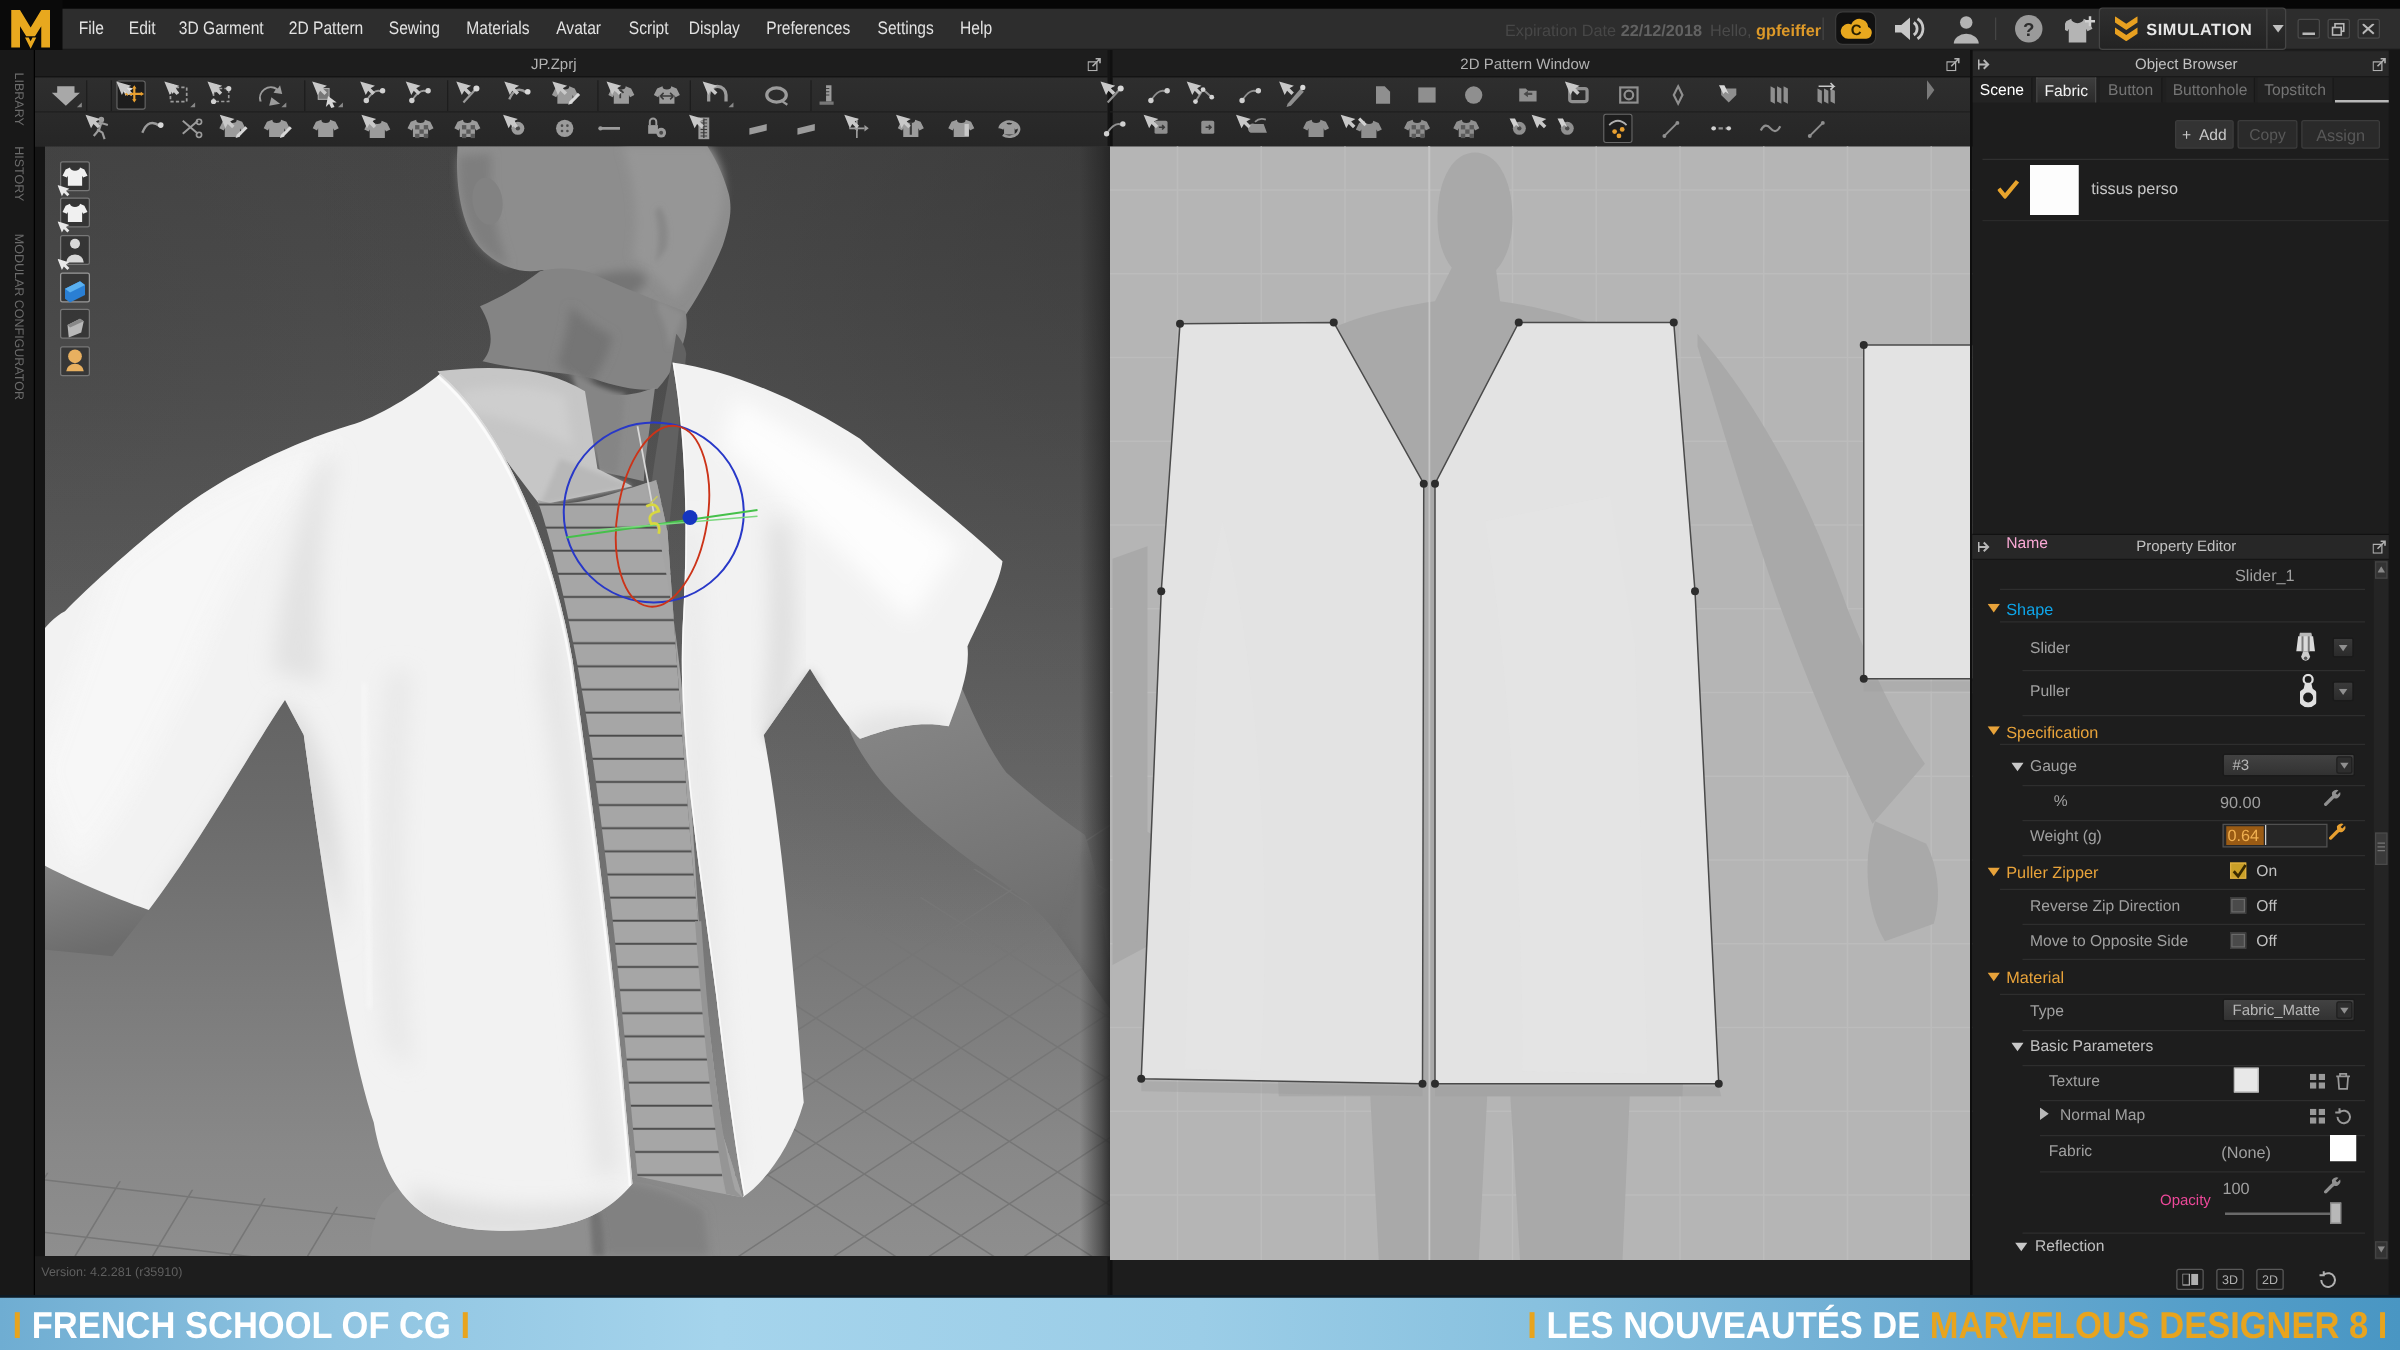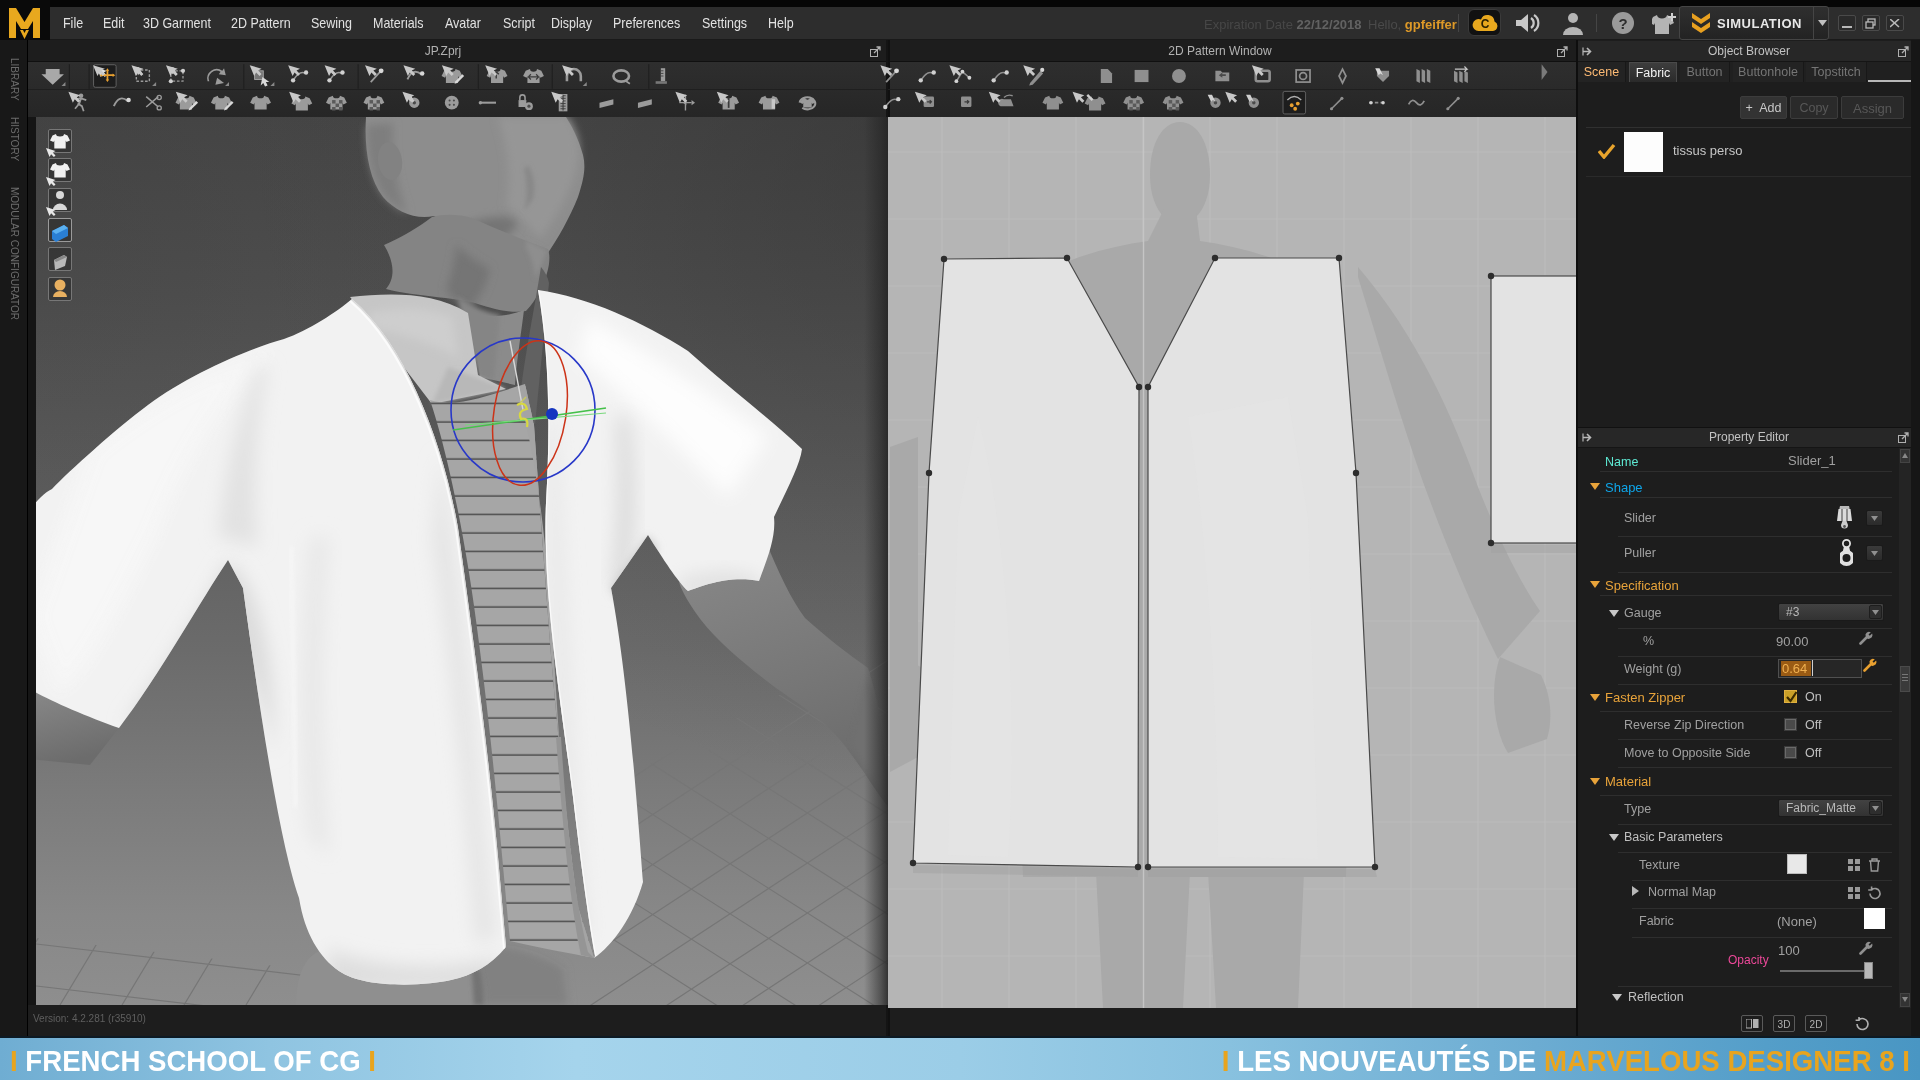--- a/index.html
+++ b/index.html
@@ -688,21 +688,21 @@
 <div style="position:absolute;left:1578px;top:44px;width:342px;text-align:center;font-size:12px;color:#c2c2c2">Object Browser</div>
 <svg style="position:absolute;left:1582px;top:46px" width="12" height="11">
     <path d="M1 5.5 h7 m-3 -3.5 l3.5 3.5 -3.5 3.5" stroke="#b8b8b8" stroke-width="1.6" fill="none"></path>
     <path d="M1 1.5 v8" stroke="#b8b8b8" stroke-width="1.2"></path>
   </svg>
 <svg style="position:absolute;left:1898px;top:46px" width="12" height="11">
     <rect x="0.5" y="3.5" width="7" height="7" fill="none" stroke="#b0b0b0"></rect>
     <path d="M4 7 L10 1 M6.5 1 h3.5 v3.5" stroke="#b0b0b0" stroke-width="1.3" fill="none"></path>
   </svg>
 <div style="position:absolute;left:1578px;top:62px;width:342px;height:20px;background:#202020"></div>
-<div style="position:absolute;left:1578px;top:62px;width:48px;height:20px;background:#232323;border-right:1px solid #181818;color:#fdba74;text-align:center;font-size:12.5px;line-height:20px">Scene</div>
+<div style="position:absolute;left:1578px;top:62px;width:48px;height:20px;background:#232323;border-right:1px solid #181818;color:#ffffff;text-align:center;font-size:12.5px;line-height:20px">Scene</div>
 <div style="position:absolute;left:1629px;top:62px;width:48px;height:20px;background:linear-gradient(#3d3d3d,#2a2a2a);border:1px solid #4a4a4a;border-bottom:none;color:#f2f2f2;text-align:center;font-size:12.5px;line-height:20px">Fabric</div>
 <div style="position:absolute;left:1680px;top:62px;width:50px;height:20px;background:#232323;border-right:1px solid #181818;color:#757575;text-align:center;font-size:12.5px;line-height:20px">Button</div>
 <div style="position:absolute;left:1733px;top:62px;width:71px;height:20px;background:#232323;border-right:1px solid #181818;color:#757575;text-align:center;font-size:12.5px;line-height:20px">Buttonhole</div>
 <div style="position:absolute;left:1806px;top:62px;width:61px;height:20px;background:#232323;border-right:1px solid #181818;color:#757575;text-align:center;font-size:12.5px;line-height:20px">Topstitch</div>
 <div style="position:absolute;left:1868px;top:80px;width:47px;height:2px;background:#b8b8b8"></div>
 <div style="position:absolute;left:1740px;top:96px;width:47px;height:23px;background:#333333;border-radius:2px;border:1px solid #3c3c3c;color:#c8c8c8;text-align:center;font-size:12.5px;line-height:23px">+&nbsp; Add</div>
 <div style="position:absolute;left:1790px;top:96px;width:48px;height:23px;background:#2a2a2a;border-radius:2px;border:1px solid #3c3c3c;color:#585858;text-align:center;font-size:12.5px;line-height:23px">Copy</div>
 <div style="position:absolute;left:1841px;top:96px;width:63px;height:23px;background:#2a2a2a;border-radius:2px;border:1px solid #3c3c3c;color:#585858;text-align:center;font-size:13px;line-height:23px">Assign</div>
 <div style="position:absolute;left:1586px;top:127px;width:326px;height:1px;background:#303030"></div>
 <div style="position:absolute;left:1586px;top:176px;width:326px;height:1px;background:#2a2a2a"></div>
@@ -714,21 +714,21 @@
 <div style="position:absolute;left:1578px;top:427px;width:342px;height:21px;background:#272727;border-top:1px solid #111;border-bottom:1px solid #151515"></div>
 <div style="position:absolute;left:1578px;top:430px;width:342px;text-align:center;font-size:12px;color:#c2c2c2">Property Editor</div>
 <svg style="position:absolute;left:1582px;top:432px" width="12" height="11">
     <path d="M1 5.5 h7 m-3 -3.5 l3.5 3.5 -3.5 3.5" stroke="#b8b8b8" stroke-width="1.6" fill="none"></path>
     <path d="M1 1.5 v8" stroke="#b8b8b8" stroke-width="1.2"></path>
   </svg>
 <svg style="position:absolute;left:1898px;top:432px" width="12" height="11">
     <rect x="0.5" y="3.5" width="7" height="7" fill="none" stroke="#b0b0b0"></rect>
     <path d="M4 7 L10 1 M6.5 1 h3.5 v3.5" stroke="#b0b0b0" stroke-width="1.3" fill="none"></path>
   </svg>
-<div style="position:absolute;left:1605px;top:455px;color:#5eead4;font-size:12.5px;white-space:nowrap">Name</div>
+<div style="position:absolute;left:1605px;top:427px;color:#f9a8d4;font-size:12.5px;white-space:nowrap">Name</div>
 <div style="position:absolute;left:1788px;top:453px;color:#a0a0a0;font-size:13px;white-space:nowrap">Slider_1</div>
 <div style="position:absolute;left:1600px;top:471px;width:292px;height:1px;background:#2e2e2e"></div>
 <svg style="position:absolute;left:1590px;top:483px" width="10" height="8">
     <path d="M0 0 h10 l-5 7 z" fill="#e8a33a"></path>
   </svg>
 <div style="position:absolute;left:1605px;top:480px;color:#0ea5e9;font-size:13px;white-space:nowrap">Shape</div>
 <div style="position:absolute;left:1600px;top:497px;width:292px;height:1px;background:#2e2e2e"></div>
 <div style="position:absolute;left:1624px;top:511px;color:#a0a0a0;font-size:12.5px;white-space:nowrap">Slider</div>
 <svg style="position:absolute;left:1836px;top:506px" width="17" height="24" viewBox="0 0 17 24">
     <path d="M4 0 h9 l0.5 2 a4 10 0 0 1 -10 0 z" fill="#b8b8b8"></path>
@@ -782,21 +782,21 @@
 <div style="position:absolute;left:1782px;top:661px;color:#f0b050;font-size:13px;white-space:nowrap">0.64</div>
 <div style="position:absolute;left:1812px;top:660px;width:1px;height:16px;background:#d0d0d0"></div>
 <svg style="position:absolute;left:1863px;top:658px" width="15" height="14" viewBox="0 0 15 14">
     <path d="M1.5 12.5 L7 7" stroke="#e8a030" stroke-width="2.6" stroke-linecap="round"></path>
     <path d="M6.5 3.2 A4 4 0 0 1 11.8 1.2 L9.5 3.5 L10.8 4.8 L13.1 2.5 A4 4 0 0 1 10.9 7.6 A4 4 0 0 1 6.8 6.8 Z" fill="#e8a030"></path>
   </svg>
 <div style="position:absolute;left:1618px;top:684px;width:274px;height:1px;background:#2e2e2e"></div>
 <svg style="position:absolute;left:1590px;top:694px" width="10" height="8">
     <path d="M0 0 h10 l-5 7 z" fill="#e8a33a"></path>
   </svg>
-<div style="position:absolute;left:1605px;top:690px;color:#e8a33a;font-size:13px;white-space:nowrap">Fasten Zipper</div>
+<div style="position:absolute;left:1605px;top:690px;color:#e8a33a;font-size:13px;white-space:nowrap">Puller Zipper</div>
 <div style="position:absolute;left:1784px;top:690px;width:13px;height:13px;background:#caa028;border:1px solid #e0b040"></div>
 <svg style="position:absolute;left:1785px;top:691px" width="13" height="12">
     <path d="M2 6 l3.5 4 6 -9" stroke="#3a2a00" stroke-width="2.2" fill="none"></path>
   </svg>
 <div style="position:absolute;left:1805px;top:690px;color:#c0c0c0;font-size:12.5px;white-space:nowrap">On</div>
 <div style="position:absolute;left:1600px;top:711px;width:292px;height:1px;background:#2e2e2e"></div>
 <div style="position:absolute;left:1624px;top:718px;color:#a0a0a0;font-size:12.5px;white-space:nowrap">Reverse Zip Direction</div>
 <div style="position:absolute;left:1784px;top:718px;width:13px;height:13px;background:#6a6a6a;border:1px solid #3a3a3a"></div>
 <div style="position:absolute;left:1786px;top:720px;width:9px;height:9px;background:#4a4a4a"></div>
 <div style="position:absolute;left:1805px;top:718px;color:#c0c0c0;font-size:12.5px;white-space:nowrap">Off</div>

